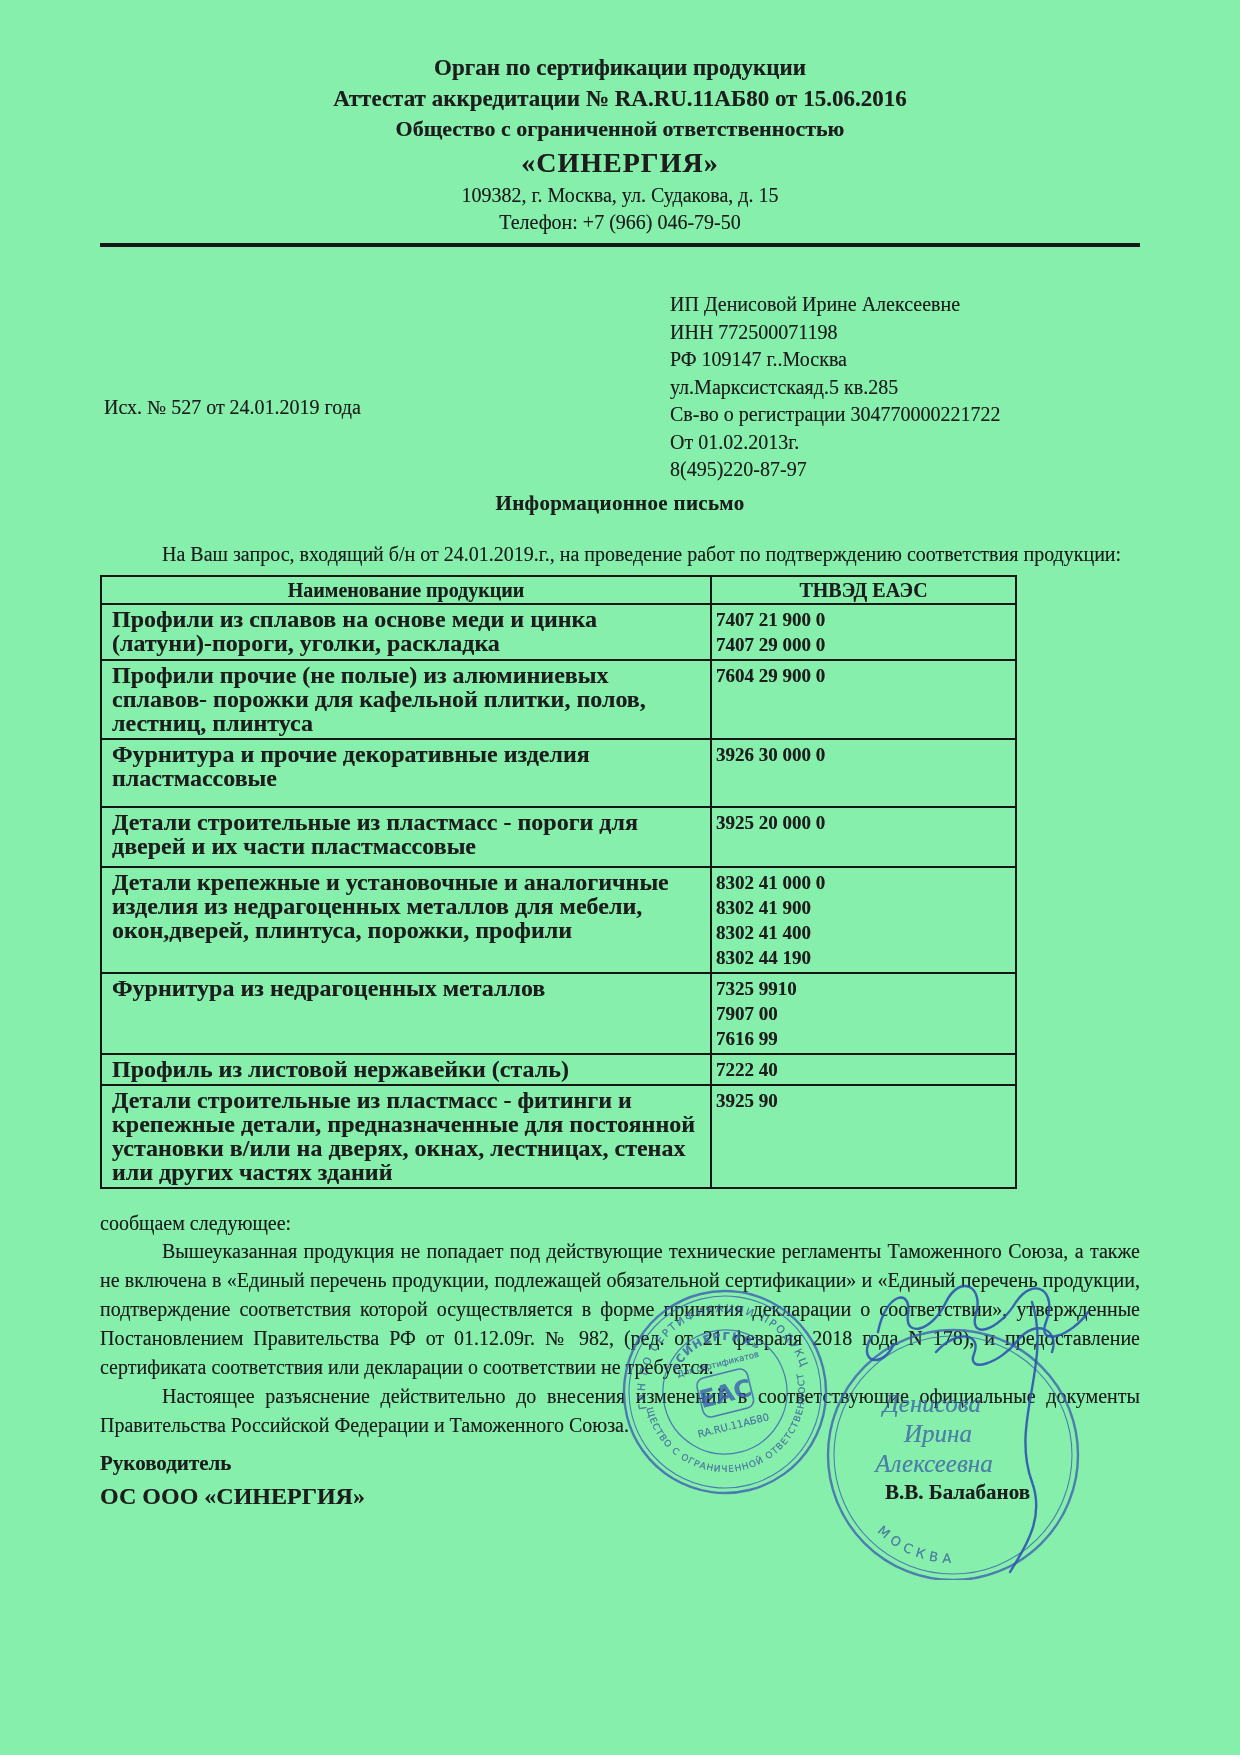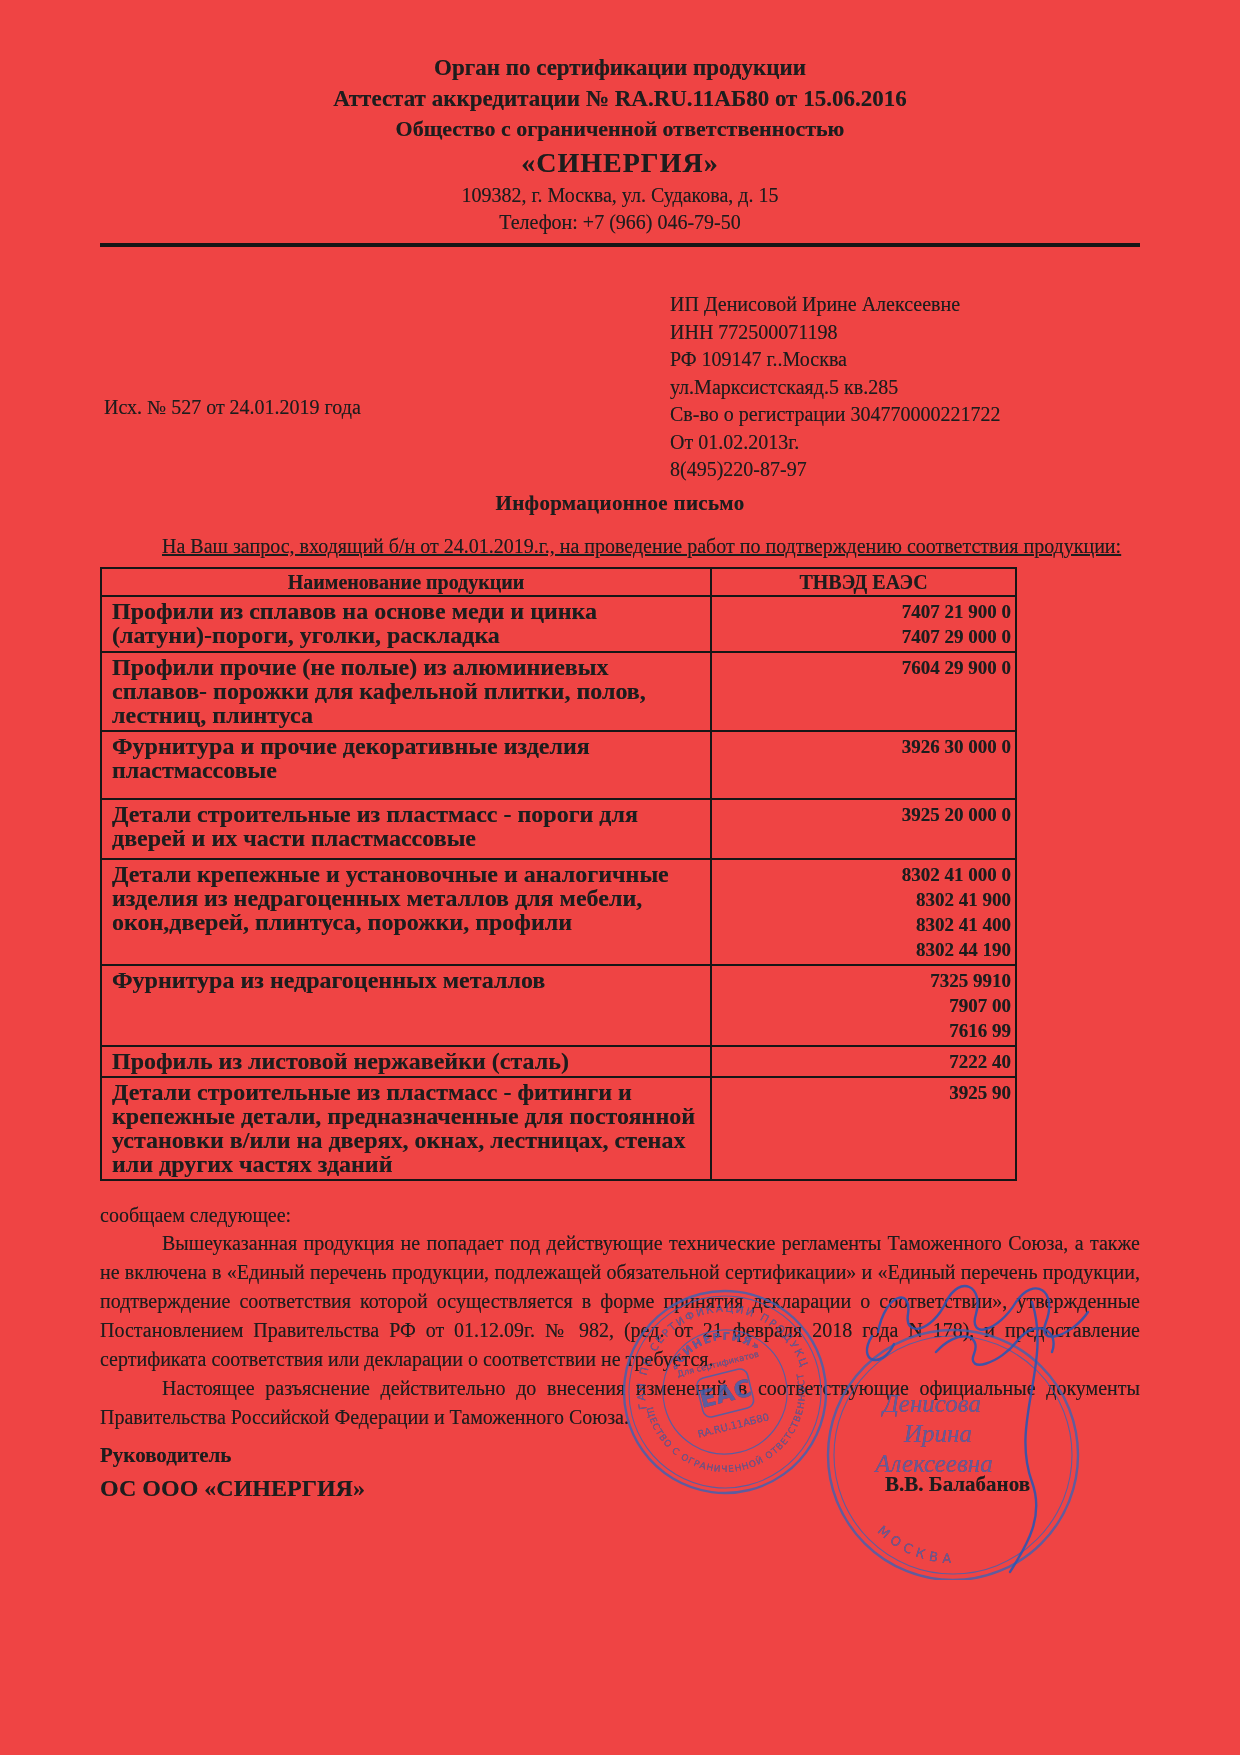--- a/index.html
+++ b/index.html
@@ -2,21 +2,21 @@
 <html lang="ru"><head>
 <meta charset="utf-8">
 <style>
   * { box-sizing: border-box; }
   html, body { margin: 0; padding: 0; background: #d9d9d6; }
   .page {
     position: relative;
     width: 1240px;
     height: 1755px;
     margin: 0 auto;
-    background: #ef4444;
+    background: #86efac;
     font-family: "Liberation Serif", "DejaVu Serif", serif;
     color: #1d1d1d;
     overflow: hidden;
     text-shadow: 0 0 0.4px rgba(20,20,20,0.45);
   }
   .content { padding: 52px 100px 0 100px; }
 
   
   .letterhead { text-align: center; }
   .lh-1, .lh-2 { font-size: 23px; font-weight: bold; line-height: 31px; }
@@ -26,28 +26,28 @@
   .rule { height: 4px; background: #161616; margin-top: 7px; }
 
   
   .ref-block { position: relative; height: 230px; }
   .recipient { position: absolute; left: 570px; top: 44px; font-size: 20px; line-height: 27.5px; }
   .outgoing-ref { position: absolute; left: 4px; top: 149px; font-size: 20px; }
 
   
   .doc-title { text-align: center; font-size: 21px; font-weight: bold; margin-top: 14px; letter-spacing: .3px; }
   .para { font-size: 20px; line-height: 29px; text-align: justify; text-indent: 62px; margin: 0; }
-  .intro { margin-top: 16px; text-decoration: underline; }
+  .intro { margin-top: 24px; }
 
   
   .products-table { border-collapse: collapse; table-layout: fixed; width: 915px; margin-top: 6px; }
   .products-table th, .products-table td { border: 2px solid #161616; vertical-align: top; }
   .products-table th { font-size: 20px; font-weight: bold; text-align: center; padding: 1px 4px; line-height: 24px; }
   .cell-name  { font-size: 24px; font-weight: bold; line-height: 24px; padding: 2px 10px 3px 10px; }
-  .cell-codes { font-size: 19px; font-weight: bold; line-height: 25px; text-align: right; padding: 2px 4px; }
+  .cell-codes { font-size: 19px; font-weight: bold; line-height: 25px; text-align: left; padding: 2px 4px; }
   tbody tr:nth-child(3) td { padding-bottom: 16px; }
   tbody tr:nth-child(4) td { padding-bottom: 8px; }
 
   
   .lead { font-size: 20px; line-height: 28px; margin-top: 20px; }
 
   
   .sig-block { position: relative; height: 130px; margin-top: 8px; }
   .sig-role { font-size: 21px; font-weight: bold; line-height: 30px; }
   .sig-org  { font-size: 24px; font-weight: bold; line-height: 36px; }

